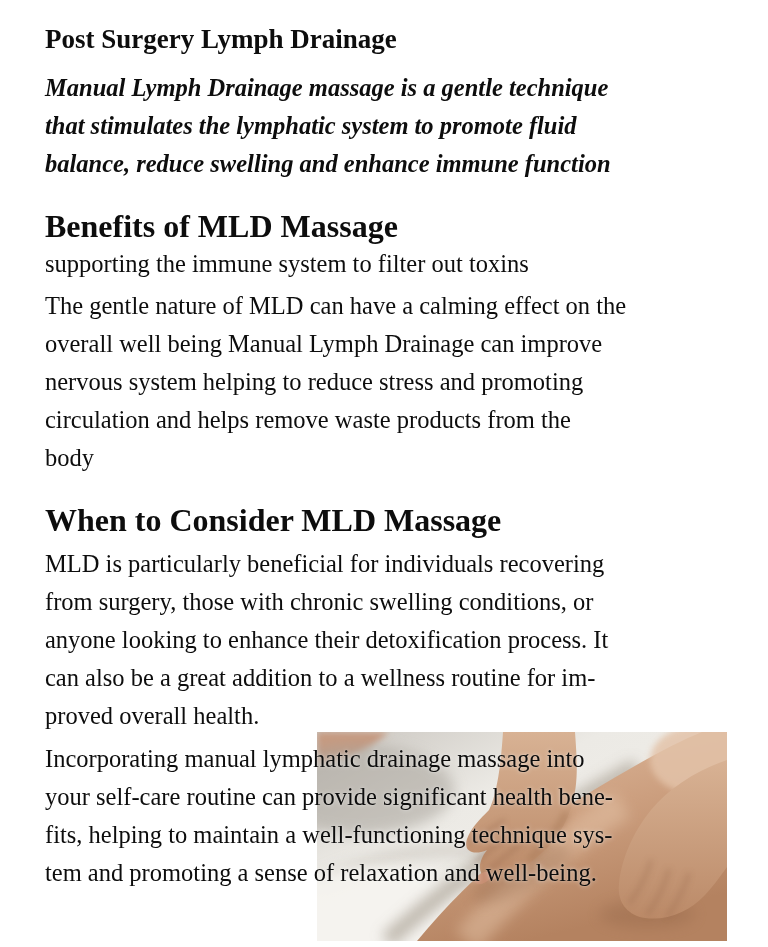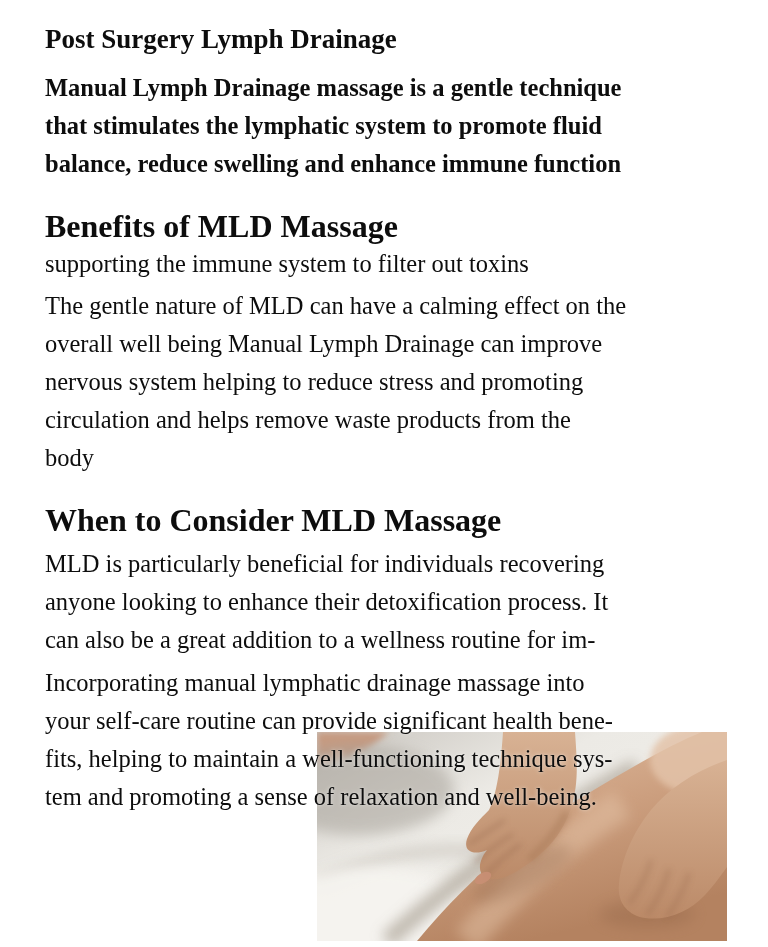--- a/index.html
+++ b/index.html
@@ -15,21 +15,21 @@
     background:#ffffff;
     overflow:hidden;
   }
   .content {
     position:absolute; left:45px; top:19px; width:690px;
     z-index:2; color:#0d0d0d;
   }
   .block { margin:0; }
   .line { white-space:nowrap; display:block; }
   .h1   { font-size:27px;   line-height:40px; font-weight:bold; }
-  .pb   { font-size:24.5px; line-height:38px; font-weight:bold; }
+  .pb   { font-size:24.5px; line-height:38px; font-weight:bold;font-style:italic; }
   .h2   { font-size:32px; line-height:38px; font-weight:bold;margin-top:24px; }
   .p    { font-size:24.5px; line-height:38px; font-weight:normal; }
   .mb10 { margin-bottom:10px; }
   .mb0  { margin-bottom:0; }
   .mb4  { margin-bottom:4px; }
   .mb13 { margin-bottom:14px; }
   .mb6  { margin-bottom:6px; }
   .mb5  { margin-bottom:5px; }
   .over-photo .line {
     text-shadow: 0 0 5px rgba(255,255,255,0.55), 0 0 2px rgba(255,255,255,0.35);
@@ -139,22 +139,24 @@
       <span class="line">circulation and helps remove waste products from the</span>
       <span class="line">body</span>
     </div>
 
     <div class="block h2 mb6">
       <span class="line">When to Consider MLD Massage</span>
     </div>
 
     <div class="block p mb5">
       <span class="line">MLD is particularly beneficial for individuals recovering</span>
+      <span class="line">from surgery, those with chronic swelling conditions, or</span>
       <span class="line">anyone looking to enhance their detoxification process. It</span>
       <span class="line">can also be a great addition to a wellness routine for im-</span>
+      <span class="line">proved overall health.</span>
     </div>
 
     <div class="block p mb0 over-photo">
       <span class="line">Incorporating manual lymphatic drainage massage into</span>
       <span class="line">your self-care routine can provide significant health bene-</span>
       <span class="line">fits, helping to maintain a well-functioning technique sys-</span>
       <span class="line">tem and promoting a sense of relaxation and well-being.</span>
     </div>
 
   </div>

